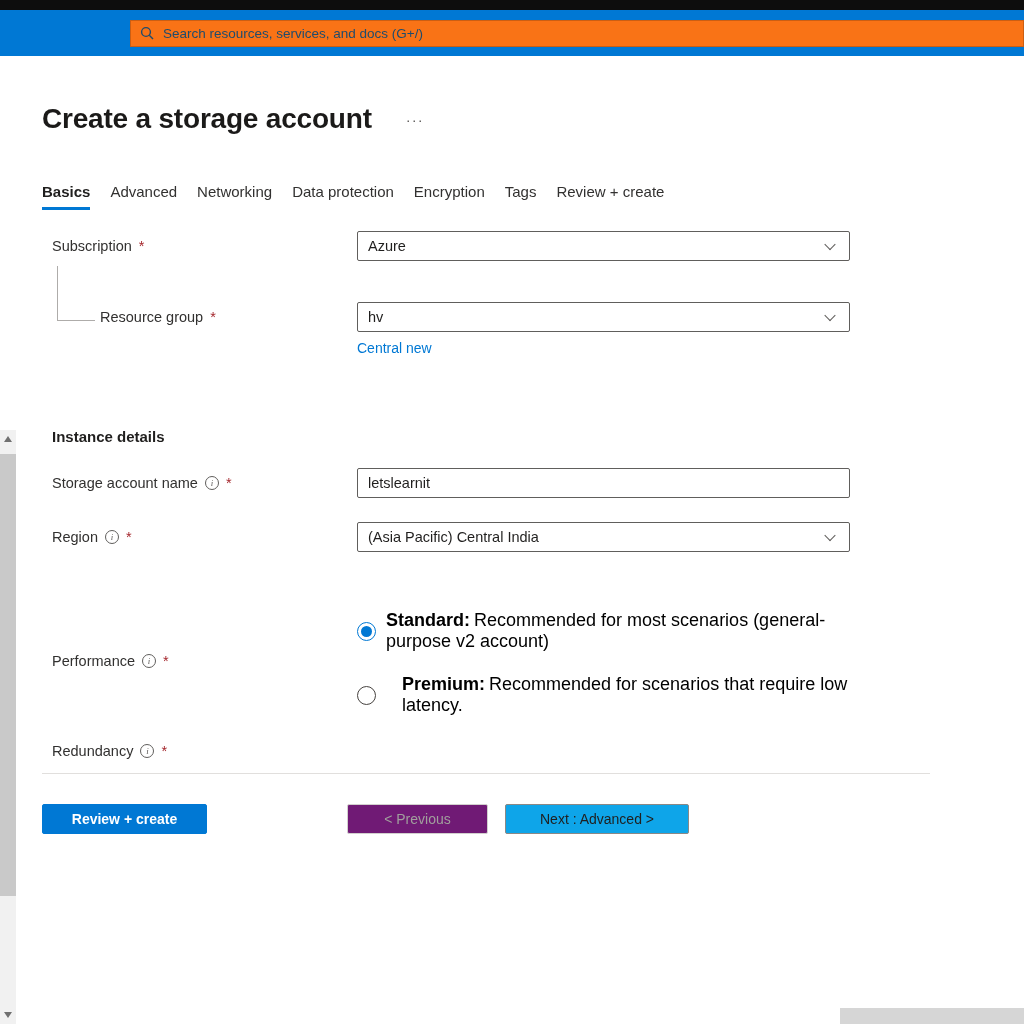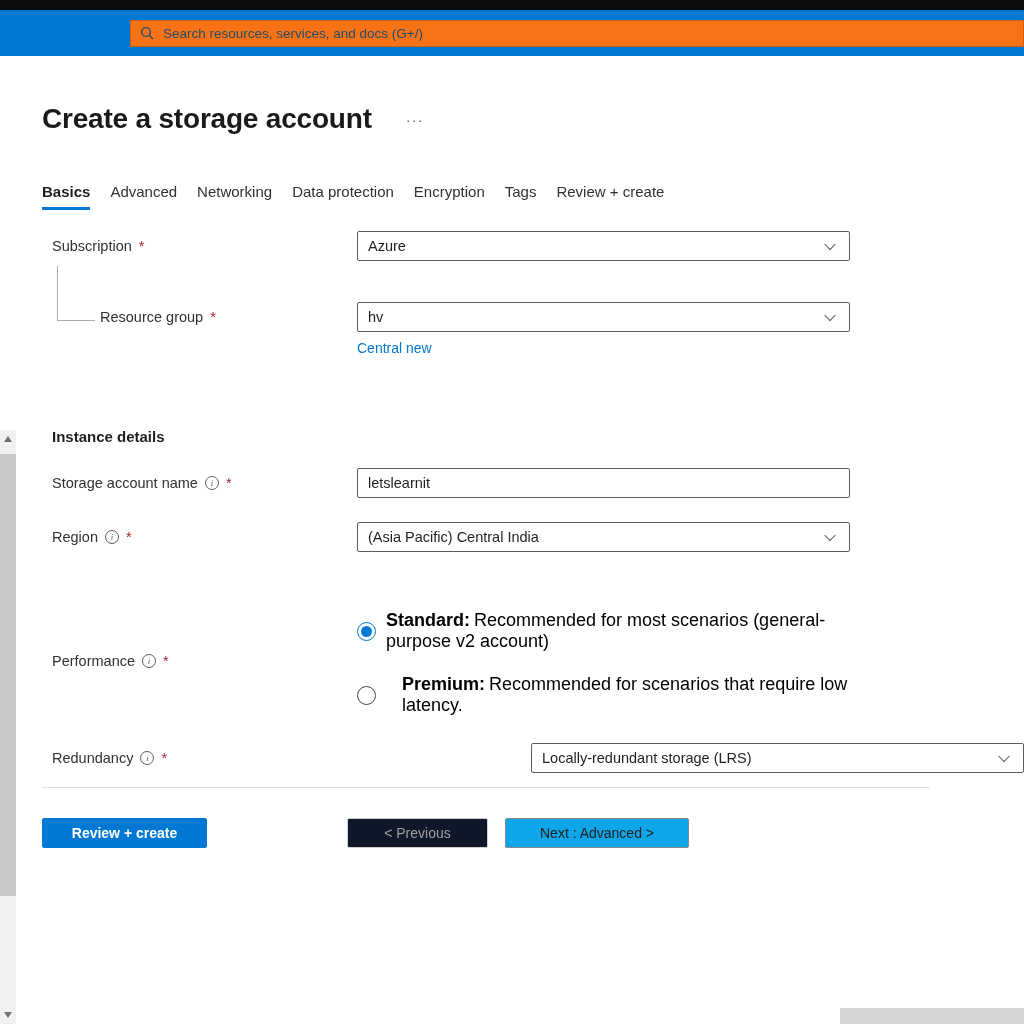--- a/index.html
+++ b/index.html
@@ -114,21 +114,21 @@
   }
   .radio-text { font-size:18px; color:#000000; }
   .radio-text .opt-name { font-weight:700; }
   .radio-text .opt-desc { margin-left:4px; }
 
   .divider { margin-top:14px; width:888px; height:1px; background:#e1dfdd; }
 
   .footer { display:flex; margin-top:30px; }
   .footer button { font-family:inherit; font-size:14px; height:30px; border-radius:2px; cursor:pointer; }
   .btn-primary { width:165px; background:#0078d4; border:1px solid #0078d4; color:#fff; font-weight:700; }
-  .btn-prev { margin-left:140px; width:141px; background:#0f172a; border:1px solid #d2d0ce; color:#a19f9d; cursor:default; }
+  .btn-prev { margin-left:140px; width:141px; background:#701a75; border:1px solid #d2d0ce; color:#a19f9d; cursor:default; }
   .btn-next { margin-left:17px; width:184px; background:#0ea5e9; border:1px solid #8a8886; color:#201f1e; }
 </style>
 </head>
 <body>
 
 <div class="chrome-top"></div>
 
 <header class="azure-header">
   <div class="search-box">
     <svg width="14" height="14" viewBox="0 0 14 14">
@@ -232,26 +232,20 @@
         </div>
       </div>
     </div>
 
     <div class="row row-redundancy">
       <div class="lbl">
         <span>Redundancy</span>
         <span class="info-icon">i</span>
         <span class="req">*</span>
       </div>
-      <div class="ctl">
-        <div class="dd">
-          <span>Locally-redundant storage (LRS)</span>
-          <span class="chev"></span>
-        </div>
-      </div>
     </div>
 
     <div class="divider"></div>
 
     <div class="footer">
       <button class="btn-primary">Review + create</button>
       <button class="btn-prev">&lt; Previous</button>
       <button class="btn-next">Next : Advanced &gt;</button>
     </div>
 

